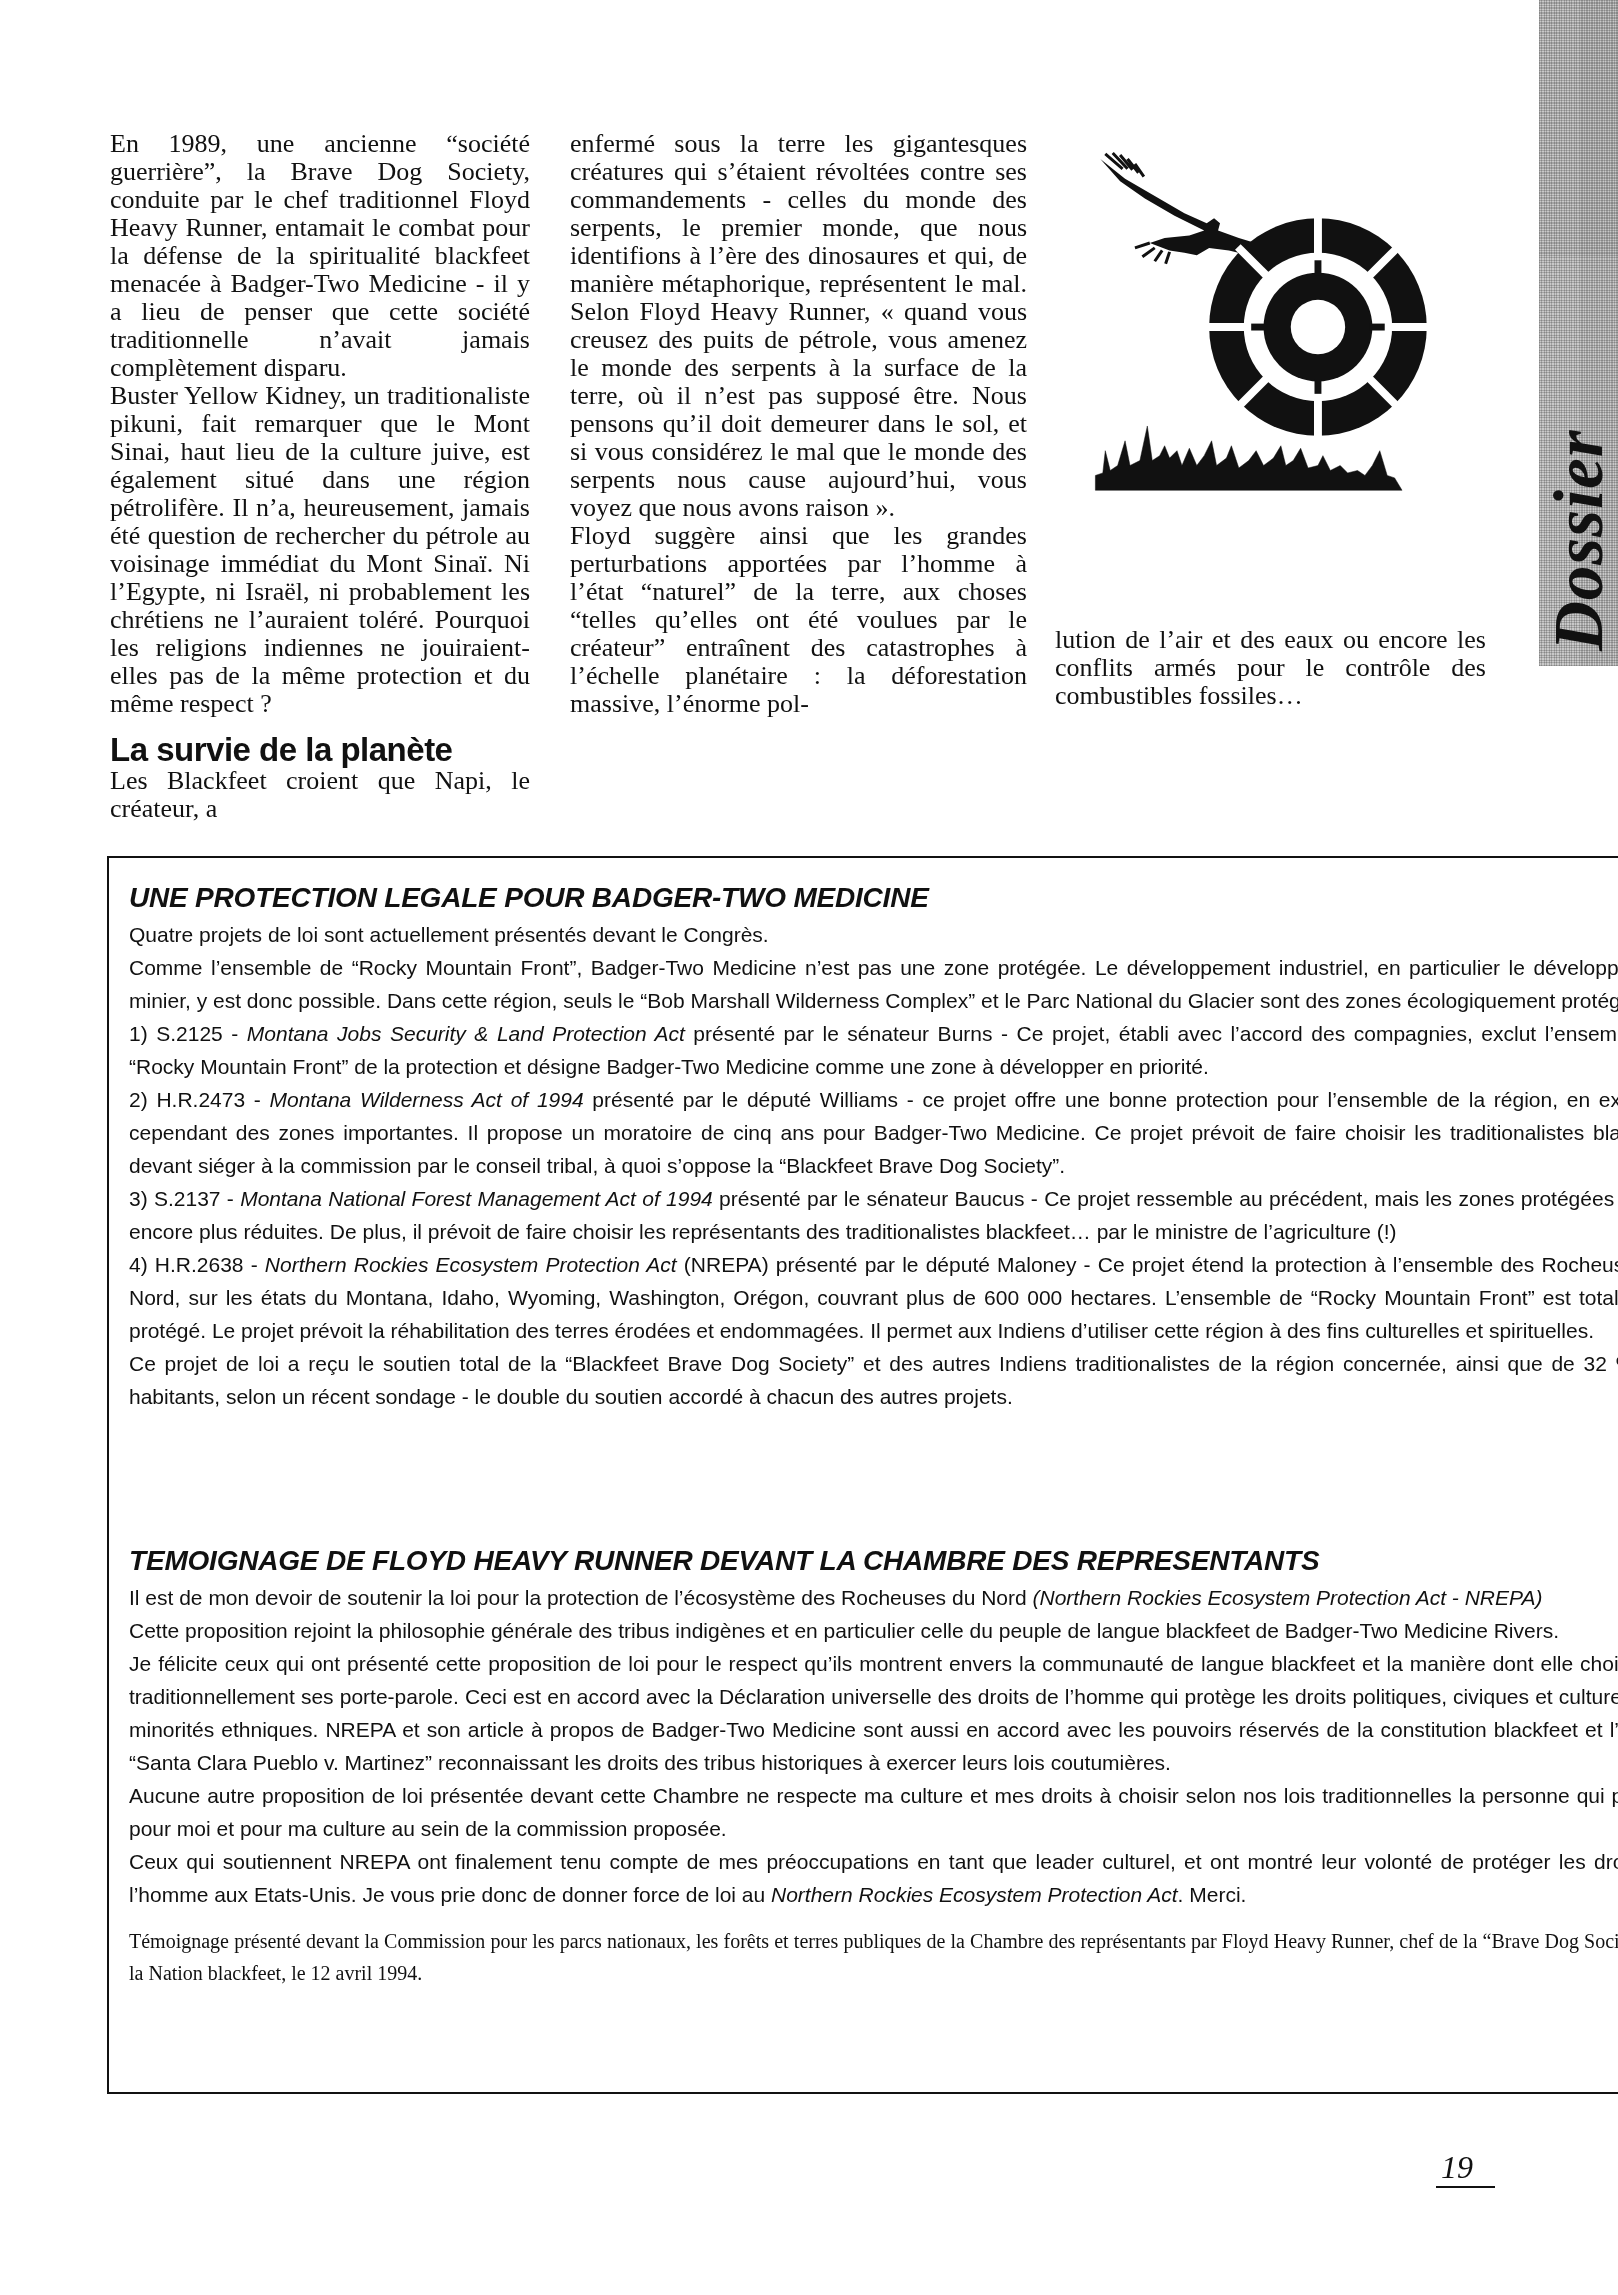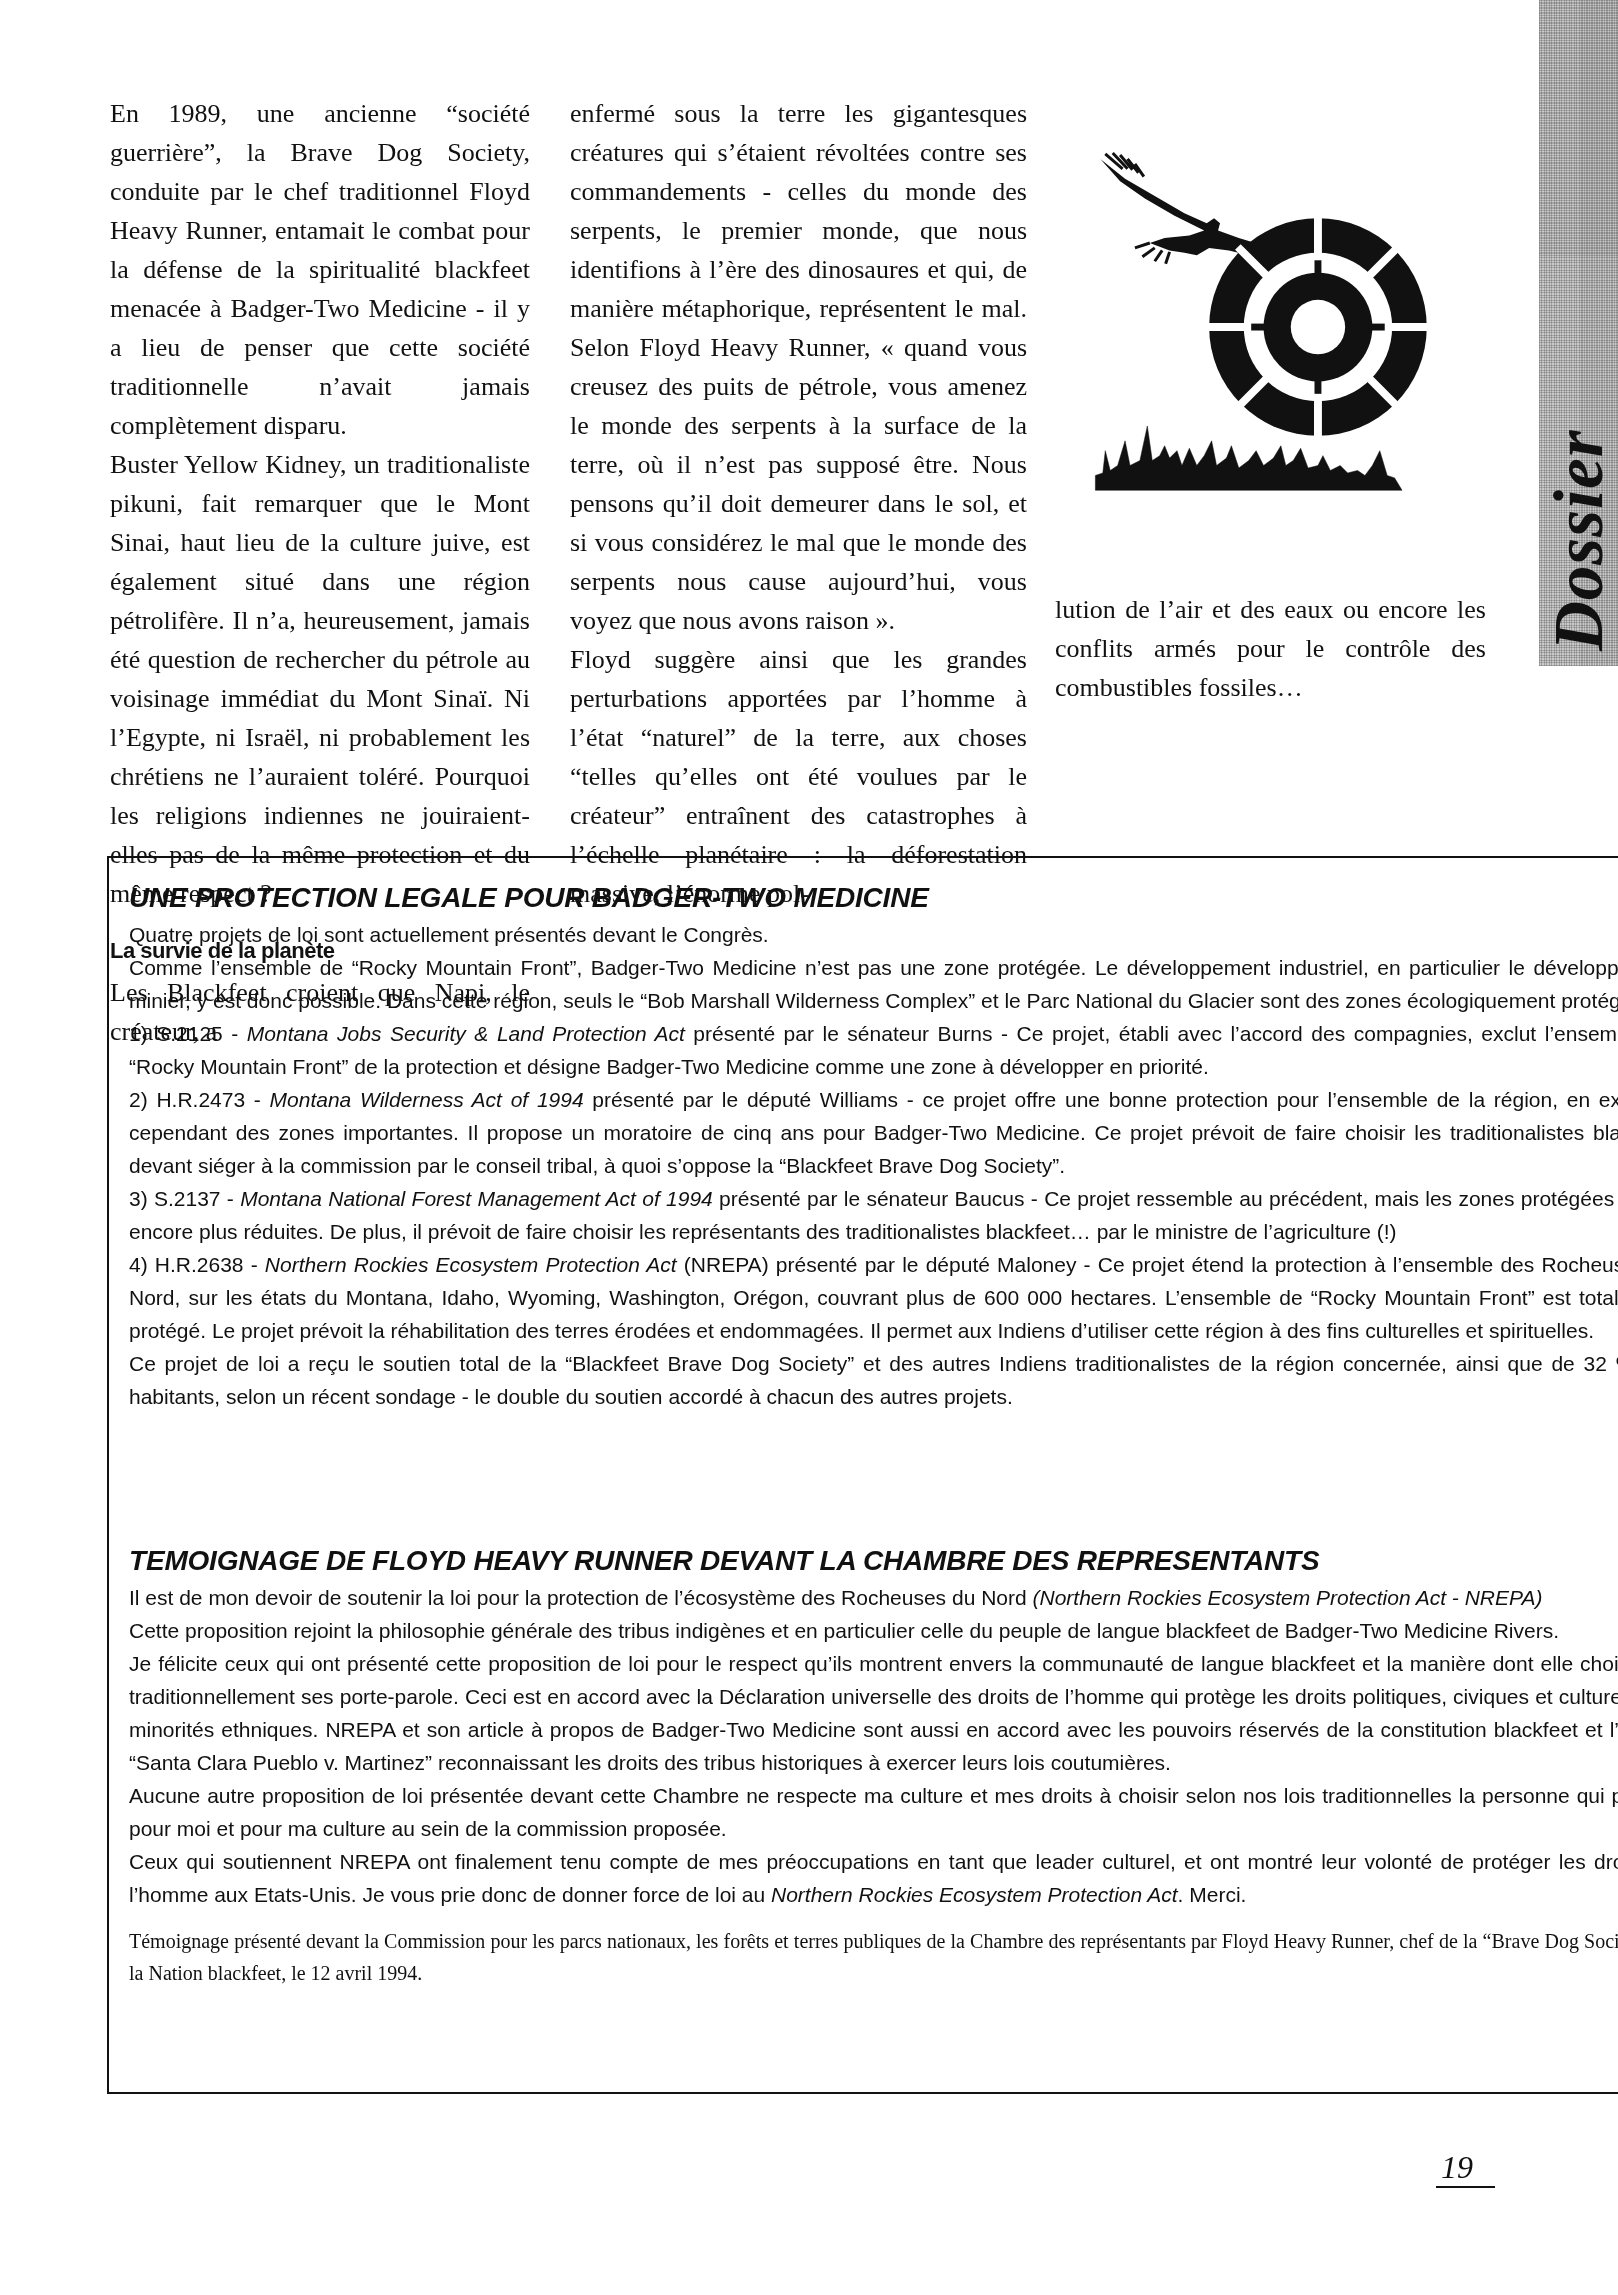--- a/index.html
+++ b/index.html
@@ -1,25 +1,25 @@
 <!DOCTYPE html>
 <html style="font-size:8px"><head>
 <meta charset="utf-8">
 <style>
   html, body { margin: 0; padding: 0; background: #ffffff; }
   body { width: 1619px; height: 2295px; position: relative; overflow: hidden; color: #111; }
   .serif { font-family: "Liberation Serif", "DejaVu Serif", serif; }
 
-  .col { position: absolute; font-size: 26px; line-height: 39px; text-align: justify; }
+  .col { position: absolute; font-size: 26px; line-height: 28px; text-align: justify; margin-top: 36px; }
   .col p { margin: 0; }
   #col-left { left: 110px; top: 94px; width: 420px; }
   #col-mid { left: 570px; top: 94px; width: 457px; }
   #col-right-text { left: 1055px; top: 590px; width: 431px; }
 
-  .subhead { font-family: "Liberation Sans", "DejaVu Sans", sans-serif; font-weight: bold; font-size: 22px; margin: 18px 0 3px 0 !important; letter-spacing: -0.5px; }
+  .subhead { font-family: "Liberation Sans", "DejaVu Sans", sans-serif; font-weight: bold; font-size: 33px; margin: 18px 0 3px 0 !important; letter-spacing: -0.5px; }
 
   #illustration { position: absolute; left: 1090px; top: 149px; width: 357px; height: 366px; }
 
   #dossier-strip { position: absolute; left: 1539px; top: 0; width: 80px; height: 666px;
     background-color: #c9c9c9;
     background-image: repeating-linear-gradient(0deg, rgba(0,0,0,0.18) 0 1px, transparent 1px 2.5px),
                       repeating-linear-gradient(90deg, rgba(0,0,0,0.18) 0 1px, transparent 1px 2.5px);
   }
   #dossier-label { position: absolute; left: 50%; bottom: 15px; transform-origin: left bottom;
     transform: rotate(-90deg) translate(0, 50%); white-space: nowrap;

